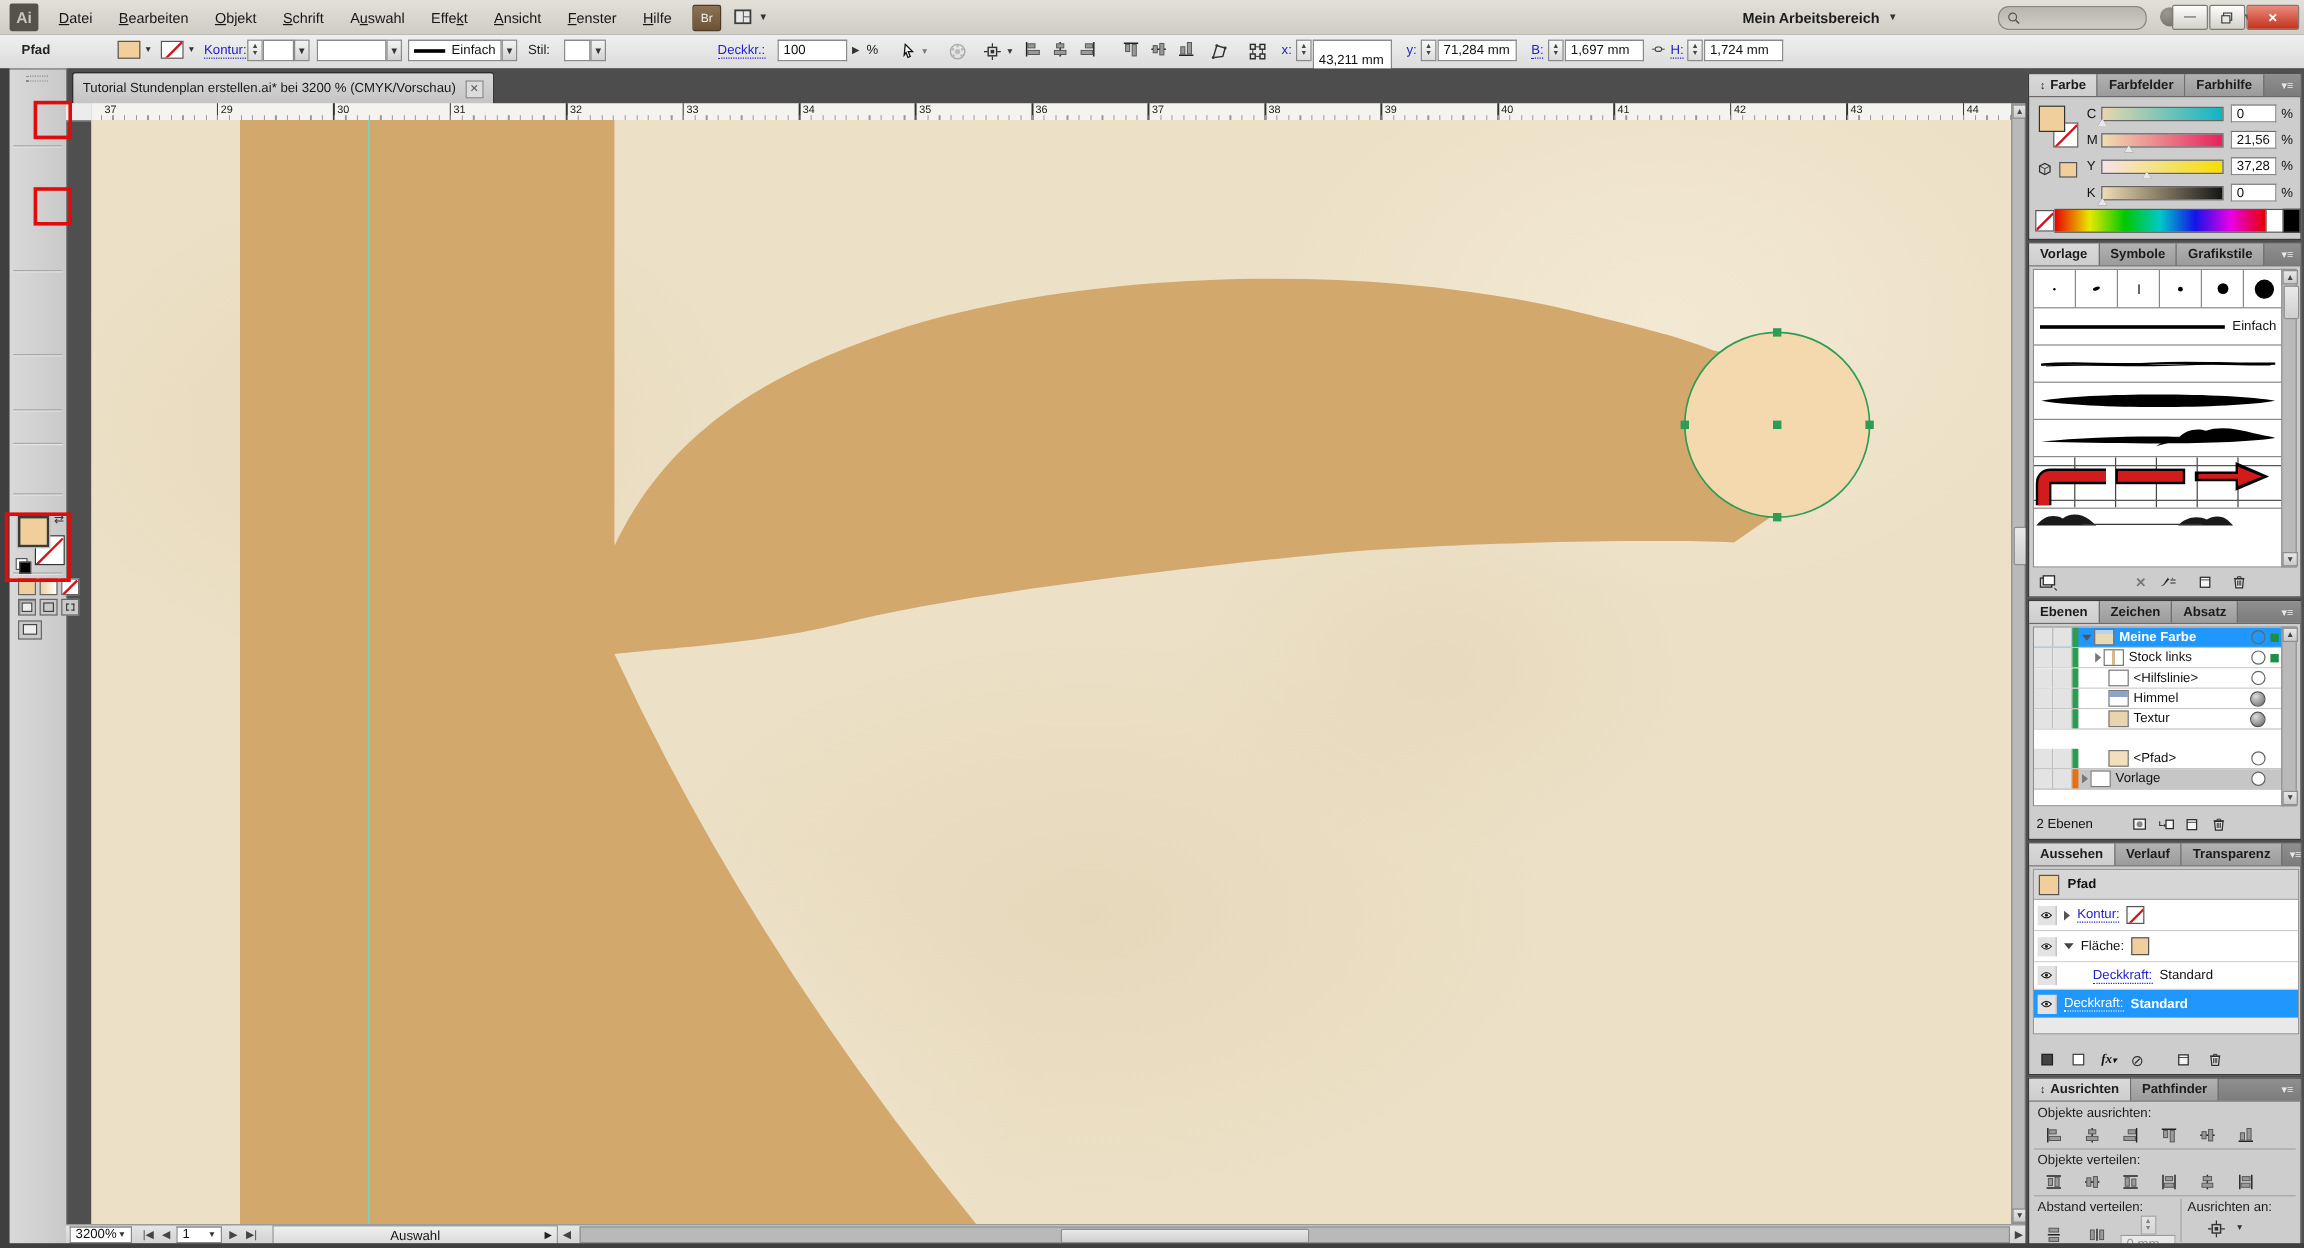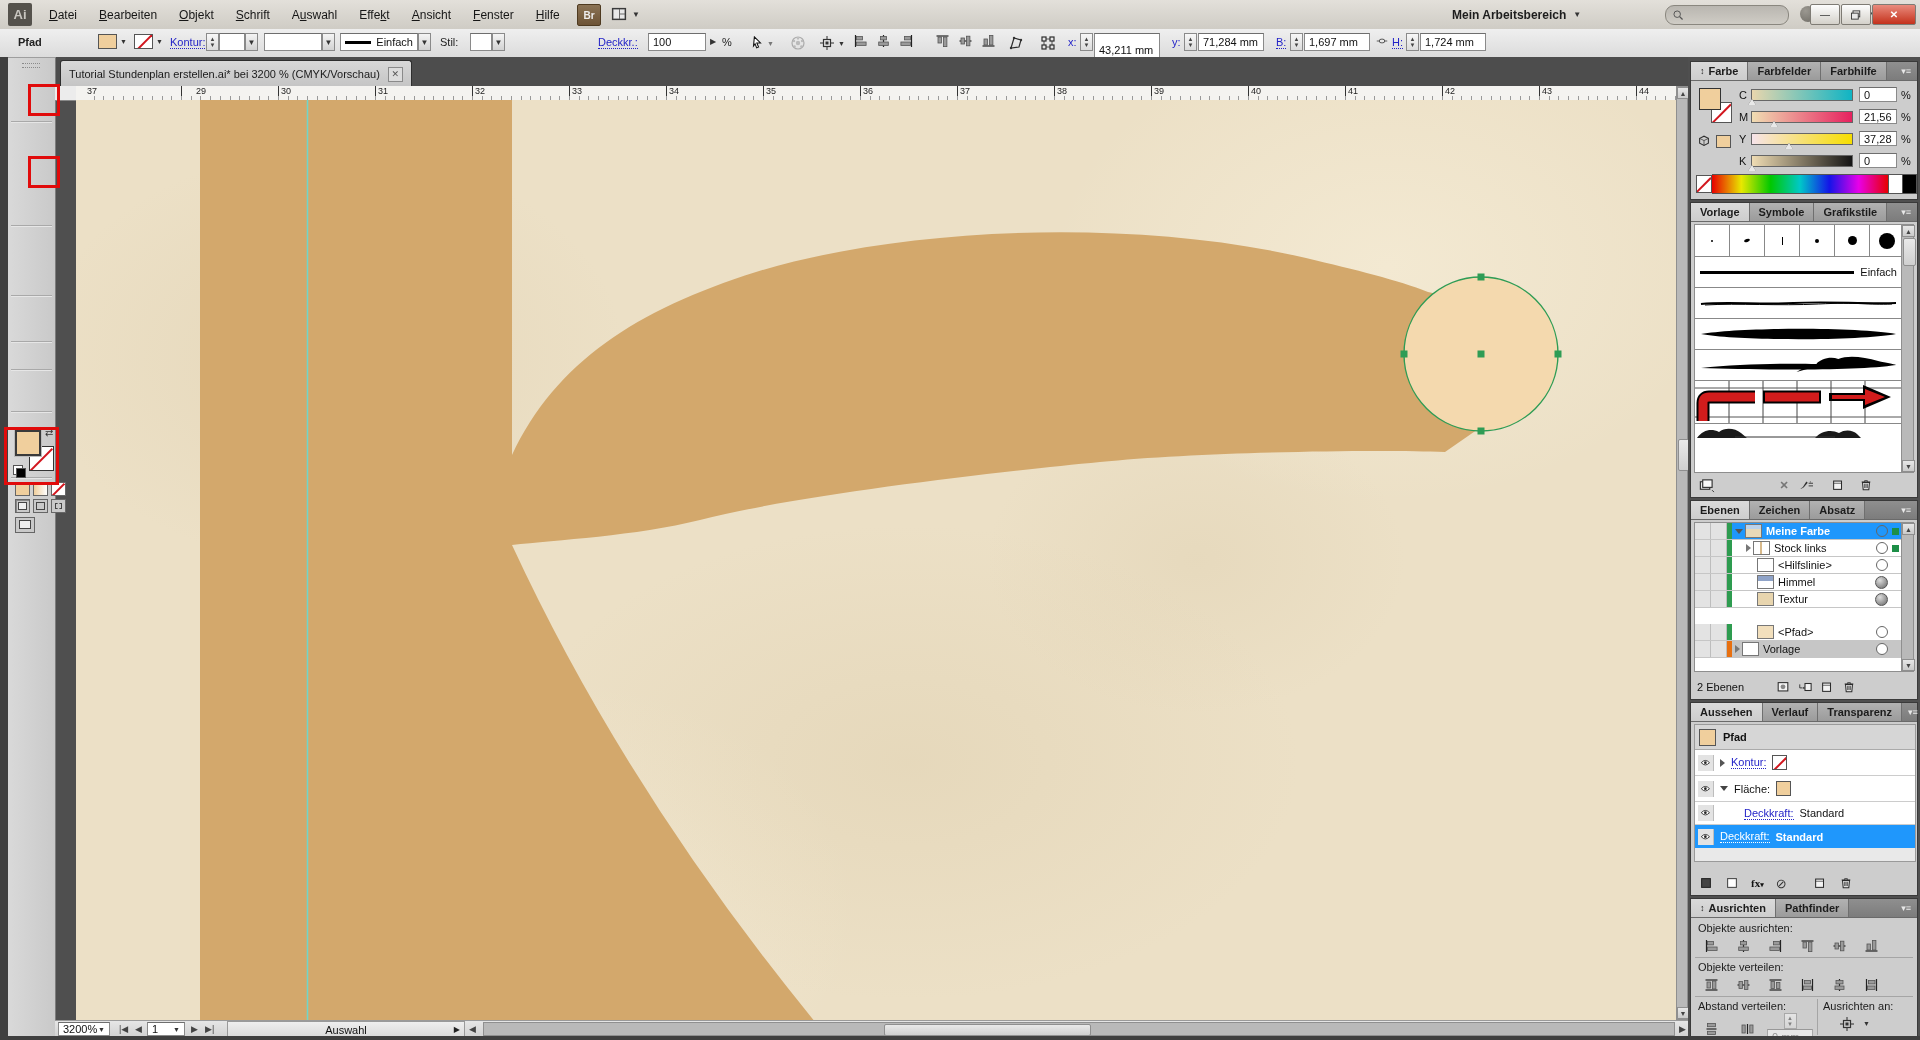--- a/index.html
+++ b/index.html
@@ -103,21 +103,21 @@
       <div class="menu-item">
           <span><u>A</u>nsicht</span>
         </div>
       <div class="menu-item">
           <span><u>F</u>enster</span>
         </div>
       <div class="menu-item">
           <span><u>H</u>ilfe</span>
         </div>
     </div>
-    <div class="abs" style="left:577px;top:4px;width:22px;height:20px;background:linear-gradient(#8b7355,#6d5335);border:1px solid #4e3a20;border-radius:2px;color:#eee;font-size:10px;font-weight:bold;display:flex;align-items:center;justify-content:center;">Br</div>
+    <div class="abs" style="left:577px;top:4px;width:22px;height:20px;background:linear-gradient(#8b7355,#6d5335);border:1px solid #4e3a20;border-radius:2px;color:#eee;font-size:10px;font-weight:normal;display:flex;align-items:center;justify-content:center;">Br</div>
     <div class="abs row" style="left:610px;top:4px;height:20px;">
       <span class="ic">
           <svg width="18" height="16" viewBox="0 0 16 16" fill="none" stroke="#2d2d2d" stroke-width="1.2">
             <rect x="1.5" y="2.5" width="13" height="11" fill="#6b6b6b" stroke="#3a3a3a"></rect>
             <rect x="2.5" y="3.5" width="5.5" height="9" fill="#e8e8e8" stroke="none"></rect>
             <rect x="9" y="3.5" width="4.5" height="4" fill="#e8e8e8" stroke="none"></rect>
             <rect x="9" y="8.5" width="4.5" height="4" fill="#e8e8e8" stroke="none"></rect>
           </svg>
         </span>
       <span style="font-size:8px;color:#333;margin-left:4px;">▼</span>
@@ -463,21 +463,21 @@
       </div>
     </div>
 
   <div class="abs" style="left:28px;top:84px;width:26px;height:26px;border:3px solid #e10b0b;z-index:40;"></div>
   <div class="abs" style="left:28px;top:156px;width:26px;height:26px;border:3px solid #e10b0b;z-index:40;"></div>
   <div class="abs" style="left:4px;top:427px;width:49px;height:52px;border:3px solid #e10b0b;z-index:40;"></div>
 
   <div class="abs" id="corner"></div>
   <div class="abs" id="hruler">
       <span class="hrnum" style="left:11px">37</span>
-      <span class="hrnum" style="left:120px">29</span>
+      <span class="hrnum" style="left:108px">29</span>
       <span class="hrnum" style="left:205px">30</span>
       <span class="hrnum" style="left:302px">31</span>
       <span class="hrnum" style="left:399px">32</span>
       <span class="hrnum" style="left:496px">33</span>
       <span class="hrnum" style="left:593px">34</span>
       <span class="hrnum" style="left:690px">35</span>
       <span class="hrnum" style="left:787px">36</span>
       <span class="hrnum" style="left:884px">37</span>
       <span class="hrnum" style="left:981px">38</span>
       <span class="hrnum" style="left:1078px">39</span>
@@ -933,21 +933,21 @@
         <span class="ic">
             <svg width="14" height="14" viewBox="0 0 16 16" fill="none" stroke="#2d2d2d" stroke-width="1.2">
               <rect x="3" y="3" width="10" height="10" fill="#444" stroke="#222"></rect>
             </svg>
           </span>
         <span class="ic">
             <svg width="14" height="14" viewBox="0 0 16 16" fill="none" stroke="#2d2d2d" stroke-width="1.2">
               <rect x="3" y="3" width="10" height="10" fill="#fff" stroke="#444"></rect>
             </svg>
           </span>
-        <span style="font-weight:bold;font-family:'Liberation Serif',serif;">fx<span style="font-size:7px;">▾</span></span>
+        <span style="font-style:italic;font-weight:bold;font-family:'Liberation Serif',serif;">fx<span style="font-size:7px;">▾</span></span>
         <span style="font-size:13px;color:#333;">⊘</span>
         <span class="ic" style="margin-left:14px;">
             <svg width="14" height="14" viewBox="0 0 16 16" fill="none" stroke="#2d2d2d" stroke-width="1.2">
               <rect x="3" y="3.5" width="9" height="9.5" fill="#f4f4f4"></rect>
               <path d="M3,6 h9" stroke-width="0.8"></path>
             </svg>
           </span>
         <span class="ic">
             <svg width="14" height="14" viewBox="0 0 16 16" fill="none" stroke="#2d2d2d" stroke-width="1.2">
               <path d="M4,5 h8 l-0.8,8.5 h-6.4 Z" fill="#e6e6e6"></path>

